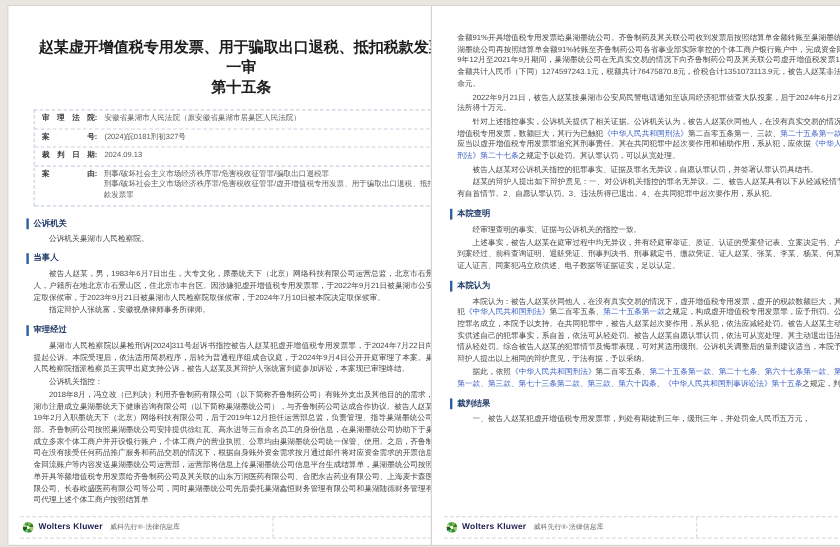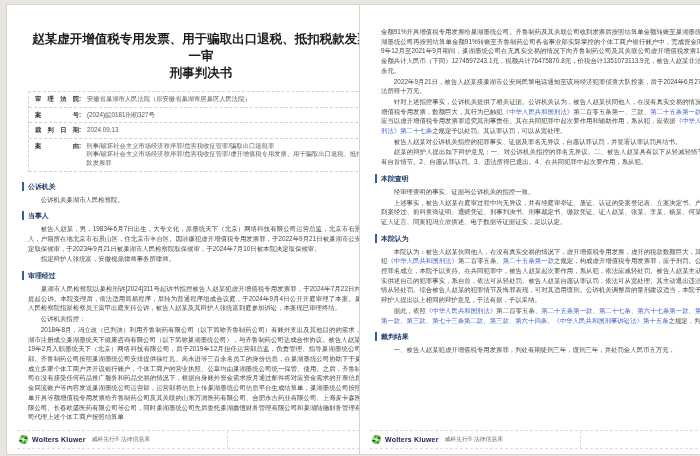--- a/index.html
+++ b/index.html
@@ -73,21 +73,21 @@
   .wk-word{font-size:7px;font-weight:bold;color:#1d1d52;letter-spacing:.2px;margin-right:6px;}
   .wk-sub{font-size:5.8px;color:#6b6b6b;}
 </style>
 </head>
 <body>
 
 <div class="page page-1">
 
   <div class="doc-title">
     <div>赵某虚开增值税专用发票、用于骗取出口退税、抵扣税款发票一审</div>
-    <div>刑事判决书</div>
+    <div>第十五条</div>
   </div>
 
   <div class="meta">
     <div class="meta-row">
       <span class="meta-label">审理法院</span>
       <span class="meta-colon">:</span>
       <span class="meta-value">安徽省巢湖市人民法院（原安徽省巢湖市居巢区人民法院）</span>
     </div>
     <div class="meta-row">
       <span class="meta-label">案号</span>

